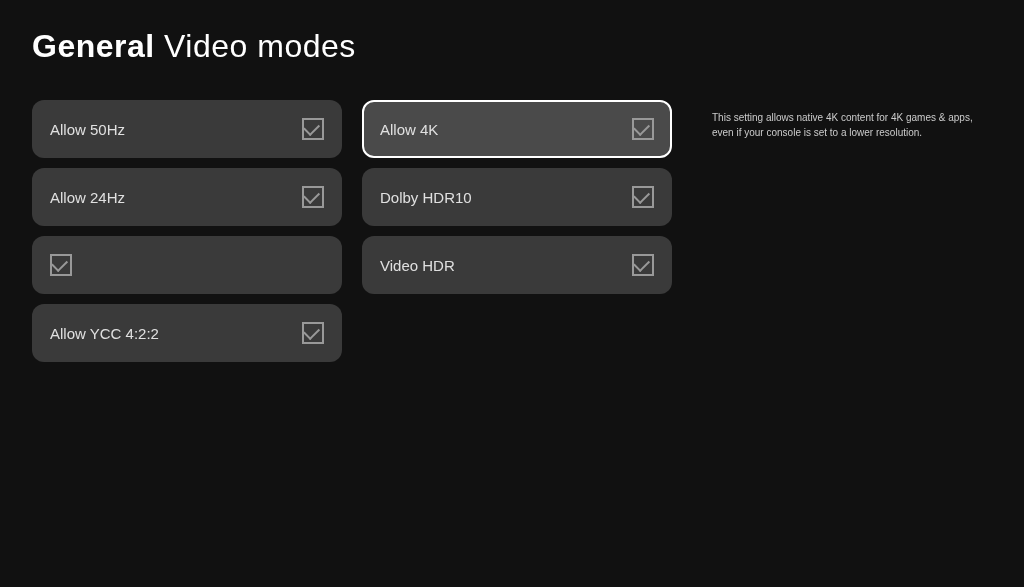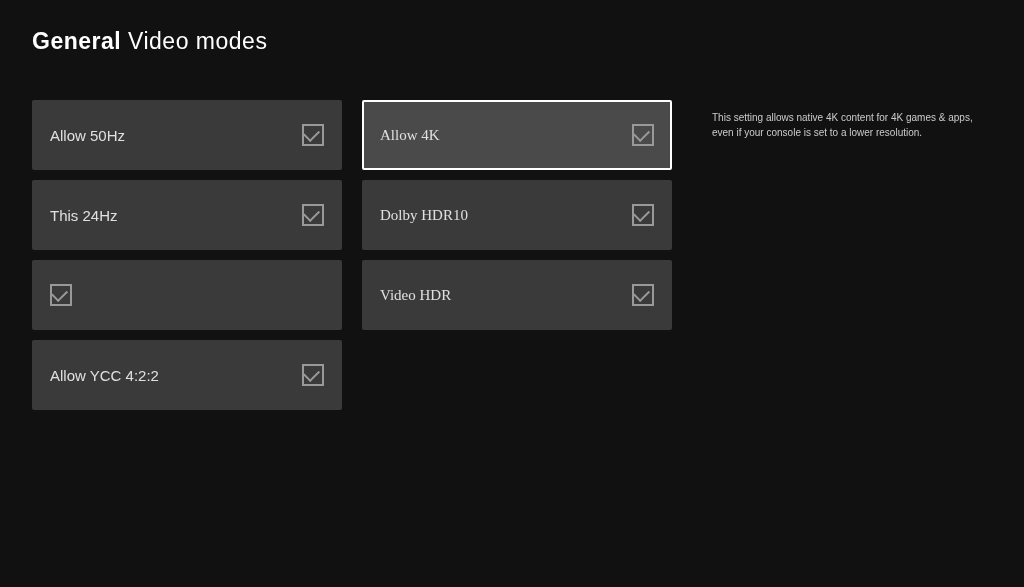--- a/index.html
+++ b/index.html
@@ -11,21 +11,21 @@
       font-family: 'Segoe UI', Arial, sans-serif;
       color: #ffffff;
       overflow: hidden;
       position: relative;
     }
 
     .page-title {
       position: absolute;
       top: 28px;
       left: 32px;
-      font-size: 23px;
+      font-size: 32px;
       font-weight: 300;
       letter-spacing: 0.5px;
     }
 
     .page-title .bold {
       font-weight: 700;
     }
 
     .columns-container {
       position: absolute;
@@ -43,41 +43,40 @@
       width: 310px;
       flex-shrink: 0;
     }
 
     .right-column {
       display: flex;
       flex-direction: column;
       gap: 10px;
       width: 310px;
       flex-shrink: 0;
-      font-family: Liberation Serif, serif;
     }
 
     .description-column {
       flex: 1;
       padding-left: 20px;
       padding-top: 10px;
     }
 
     .description-text {
       font-size: 10px;
       color: #cccccc;
       line-height: 1.5;
       font-weight: 400;
     }
 
     .setting-item {
       background-color: #3a3a3a;
       border: 2px solid transparent;
-      border-radius: 2px;
-      height: 70px;
+      border-radius: 12px;
+      height: 58px;
       display: flex;
       align-items: center;
       justify-content: space-between;
       padding: 0 16px;
       cursor: pointer;
     }
 
     .setting-item.focused {
       border-color: #ffffff;
       background-color: #4a4a4a;
@@ -121,21 +120,21 @@
 </div>
 
 <div class="columns-container">
   <div class="left-column">
 
   <div class="setting-item">
         <span class="setting-label">Allow 50Hz</span>
         <div class="checkbox-icon checked"></div>
       </div>
       <div class="setting-item">
-        <span class="setting-label">This 24Hz</span>
+        <span class="setting-label">Allow 24Hz</span>
         <div class="checkbox-icon checked"></div>
       </div>
       <div class="setting-item">
         <div class="checkbox-icon checked"></div>
       </div>
       <div class="setting-item">
         <span class="setting-label">Allow YCC 4:2:2</span>
         <div class="checkbox-icon checked"></div>
       </div>
     </div>

